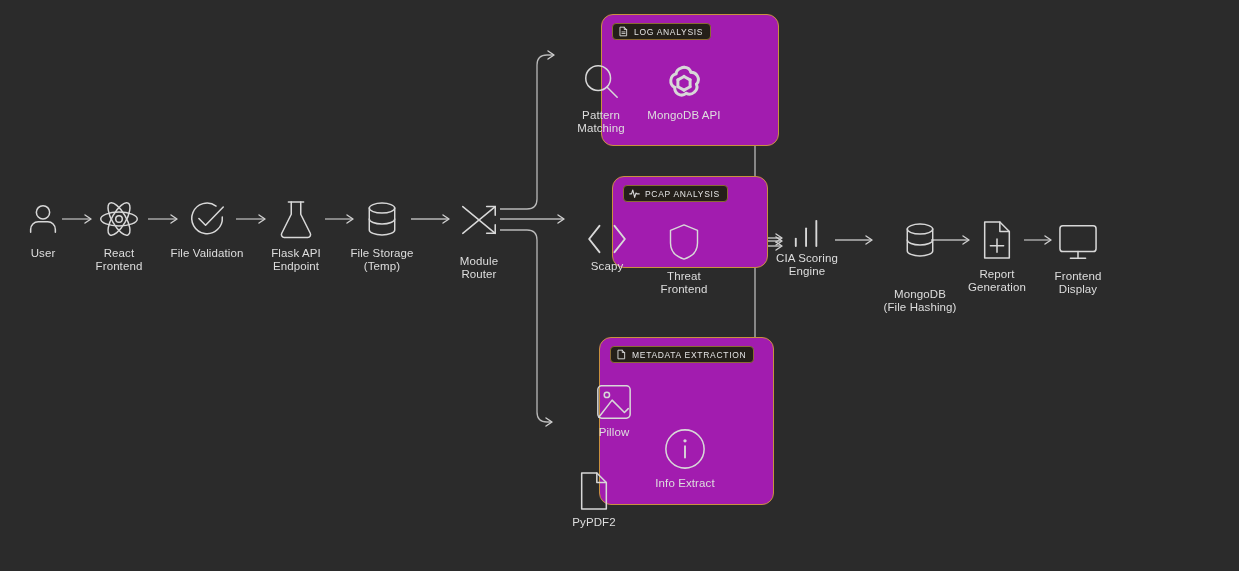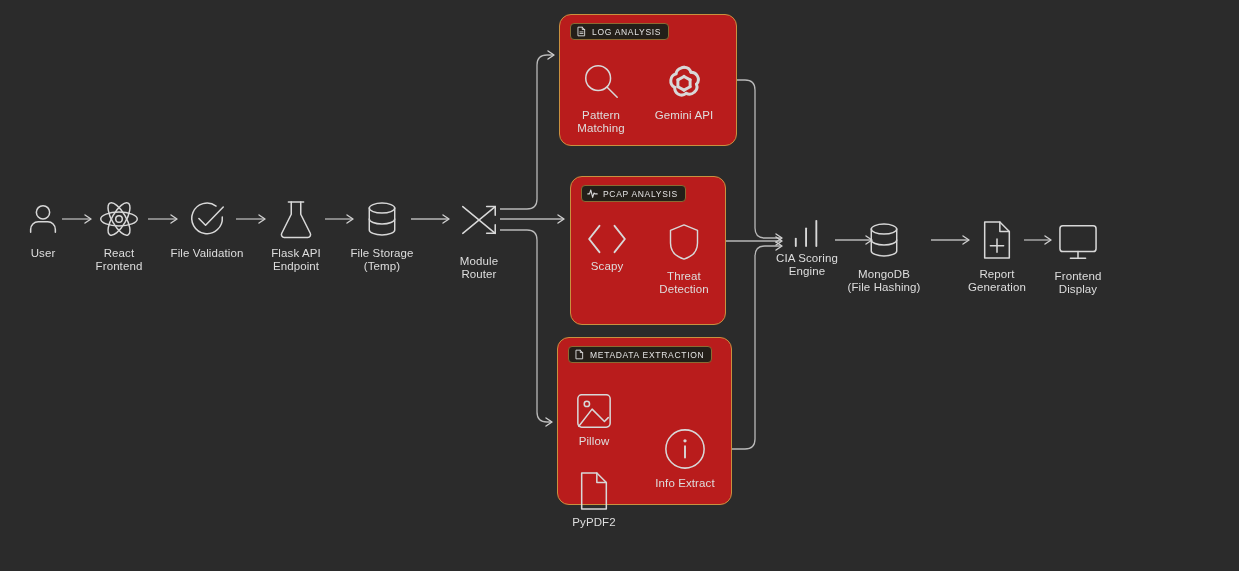--- a/index.html
+++ b/index.html
@@ -44,22 +44,23 @@
     font-size: 11.5px;
     line-height: 12.5px;
     color: #dedede;
     white-space: pre-line;
     letter-spacing: 0.1px;
   }
   .group {
     position: absolute;
     border: 1.4px solid #c8913f;
     border-radius: 12px;
-    background: #b91c1c;
+    background: #a21caf;
     box-sizing: border-box;
+    margin-left: 42px;
   }
   .group-badge {
     position: absolute;
     top: 8px;
     left: 10px;
     height: 17px;
     display: flex;
     align-items: center;
     gap: 5px;
     padding: 0 7px 0 5px;
@@ -202,21 +203,21 @@
       <svg viewBox="0 0 14 14" width="11" height="11">
         <path class="stroke-thin" style="stroke-width:1.2" d="M3 1.5 h5 l3 3 v8 h-8 z"></path>
         <path class="stroke-thin" style="stroke-width:1.2" d="M8 1.5 v3 h3"></path>
         <path class="stroke-thin" style="stroke-width:1.1" d="M5 7.5 h4 M5 9.5 h4"></path>
       </svg>
     </span>
     <span class="badge-label">LOG ANALYSIS</span>
   </div>
 </div>
 
-<div class="group" style="left:570px; top:176px; width:156px; height:149px;">
+<div class="group" style="left:570px; top:176px; width:156px; height:92px;">
   <div class="group-badge">
     <span class="badge-icon">
       <svg viewBox="0 0 14 14" width="11" height="11">
         <path class="stroke-thin" style="stroke-width:1.4" d="M1 7.5 h2.2 l1.6 -5 l2.4 9.4 l1.7 -5.6 l1.1 1.2 h3"></path>
       </svg>
     </span>
     <span class="badge-label">PCAP ANALYSIS</span>
   </div>
 </div>
 
@@ -306,21 +307,21 @@
     <svg viewBox="0 0 34 30" width="32" height="28">
       <path class="stroke" style="stroke-width:2" d="M5 29 v-8"></path>
       <path class="stroke" style="stroke-width:2" d="M16 29 v-19"></path>
       <path class="stroke" style="stroke-width:2" d="M27 29 v-27"></path>
     </svg>
   </span>
   <span class="caption">CIA Scoring
 Engine</span>
 </div>
 
-<div class="node" style="left:884px; top:216px;">
+<div class="node" style="left:920px; top:216px;gap:20px;">
   <span class="glyph">
     <svg viewBox="0 0 44 44" width="40" height="40">
       <ellipse class="stroke" cx="22" cy="10" rx="14" ry="5.5"></ellipse>
       <path class="stroke" d="M8 10 v24 c0 3 6.3 5.5 14 5.5 s14 -2.5 14 -5.5 V10"></path>
       <path class="stroke" d="M8 22 c0 3 6.3 5.5 14 5.5 s14 -2.5 14 -5.5"></path>
     </svg>
   </span>
   <span class="caption">MongoDB
 (File Hashing)</span>
 </div>
@@ -373,44 +374,44 @@
       <g class="stroke" style="stroke-width:3.1">
         <path d="M22 17.2 l 6.4 3.6"></path>
         <path d="M28.4 20.8 l 0 7.2"></path>
         <path d="M28.4 28 l -6.4 3.6"></path>
         <path d="M22 31.6 l -6.4 -3.6"></path>
         <path d="M15.6 28 l 0 -7.2"></path>
         <path d="M15.6 20.8 l 6.4 -3.6"></path>
       </g>
     </svg>
   </span>
-  <span class="caption">Gemini API</span>
+  <span class="caption">MongoDB API</span>
 </div>
 
 <div class="node" style="left:607px; top:222px;">
   <span class="glyph" style="height:34px;">
     <svg viewBox="0 0 46 34" width="44" height="32">
       <path class="stroke" style="stroke-width:2" d="M15 3 L 4 17 L 15 31"></path>
       <path class="stroke" style="stroke-width:2" d="M31 3 L 42 17 L 31 31"></path>
     </svg>
   </span>
   <span class="caption">Scapy</span>
 </div>
 
 <div class="node" style="left:684px; top:218px;">
   <span class="glyph">
     <svg viewBox="0 0 40 44" width="36" height="40">
       <path class="stroke" d="M20 3 L 35 9 v14 c0 10 -7 15.5 -15 18 c-8 -2.5 -15 -8 -15 -18 V9 z"></path>
     </svg>
   </span>
   <span class="caption">Threat
-Detection</span>
-</div>
-
-<div class="node" style="left:594px; top:391px;">
+Frontend</span>
+</div>
+
+<div class="node" style="left:594px; top:382px;padding-left:20px;">
   <span class="glyph" style="height:40px;">
     <svg viewBox="0 0 40 40" width="38" height="38">
       <rect class="stroke" x="3" y="3" width="34" height="34" rx="4"></rect>
       <circle class="stroke" cx="12.5" cy="12.5" r="2.8"></circle>
       <path class="stroke" d="M4 36 L 18 18 L 31 31 L 35 27"></path>
     </svg>
   </span>
   <span class="caption">Pillow</span>
 </div>
 

